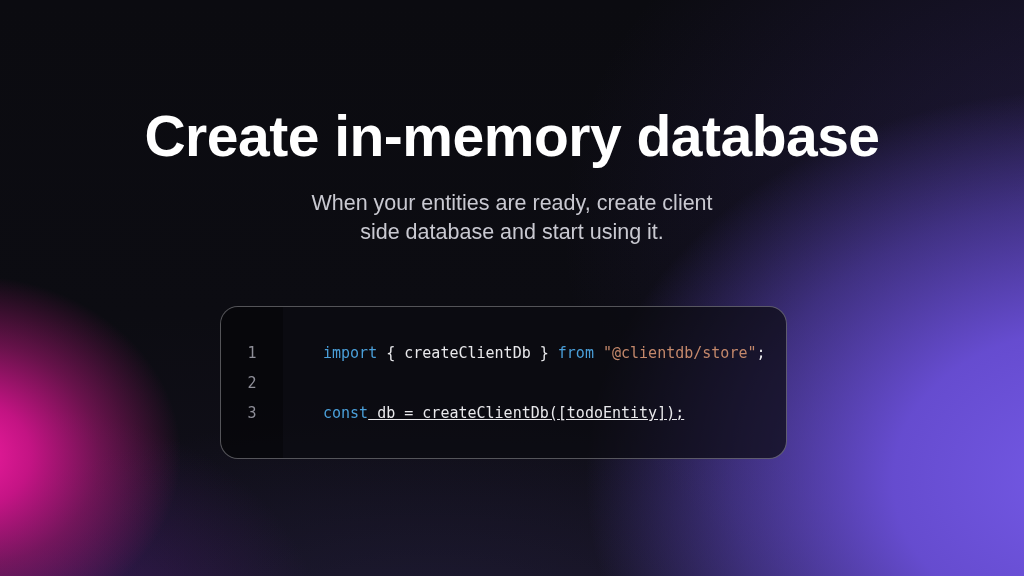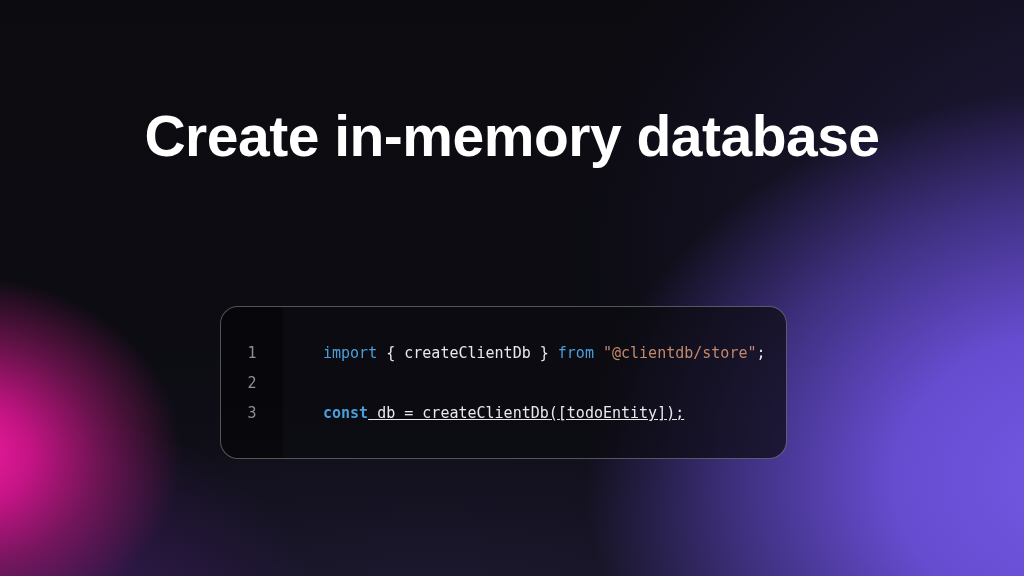--- a/index.html
+++ b/index.html
@@ -87,23 +87,24 @@
     padding-left: 40px;
   }
 </style>
 </head>
 <body>
 
 <div class="stage">
 
   <h1 class="hero-title">Create in-memory database</h1>
 
+  <p class="hero-subtitle"><span>When your entities are ready, create client</span><br><span>side database and start using it.</span></p>
 
   <div class="code-panel">
     <div class="gutter-bg"></div>
     <div class="code-lines" id="code-lines">
         <div class="code-line"><span class="ln">1</span><span class="code-text"><span style="color: rgb(74, 159, 217);">import</span><span style="color: rgb(233, 233, 236);"> { createClientDb } </span><span style="color: rgb(74, 159, 217);">from</span><span style="color: rgb(233, 233, 236);"> </span><span style="color: rgb(196, 136, 107);">"@clientdb/store"</span><span style="color: rgb(233, 233, 236);">;</span></span></div>
         <div class="code-line"><span class="ln">2</span><span class="code-text"></span></div>
-        <div class="code-line"><span class="ln">3</span><span class="code-text"><span style="color: rgb(74, 159, 217); font-weight: bold;">const</span><span style="color: rgb(233, 233, 236); text-decoration: underline;"> db = createClientDb([todoEntity]);</span></span></div>
+        <div class="code-line"><span class="ln">3</span><span class="code-text"><span style="color: rgb(74, 159, 217);">const</span><span style="color: rgb(233, 233, 236); text-decoration: underline;"> db = createClientDb([todoEntity]);</span></span></div>
       </div>
   </div>
 
 </div>
 
 </body></html>

